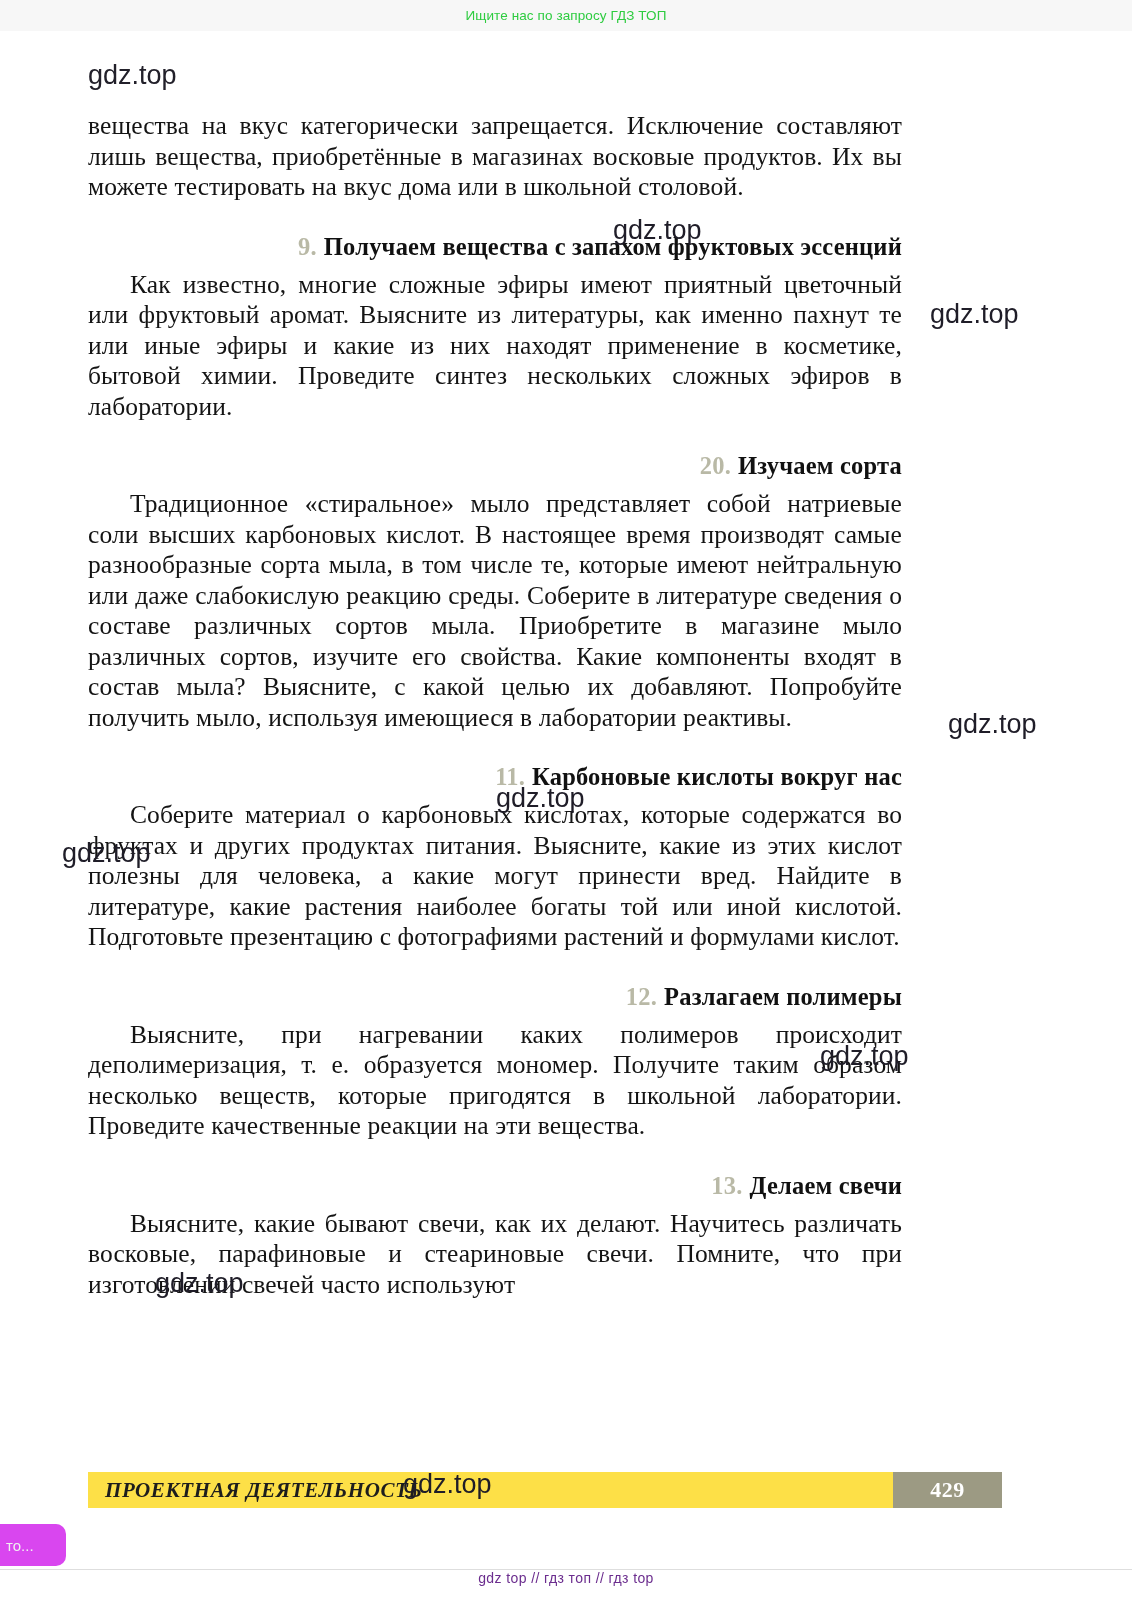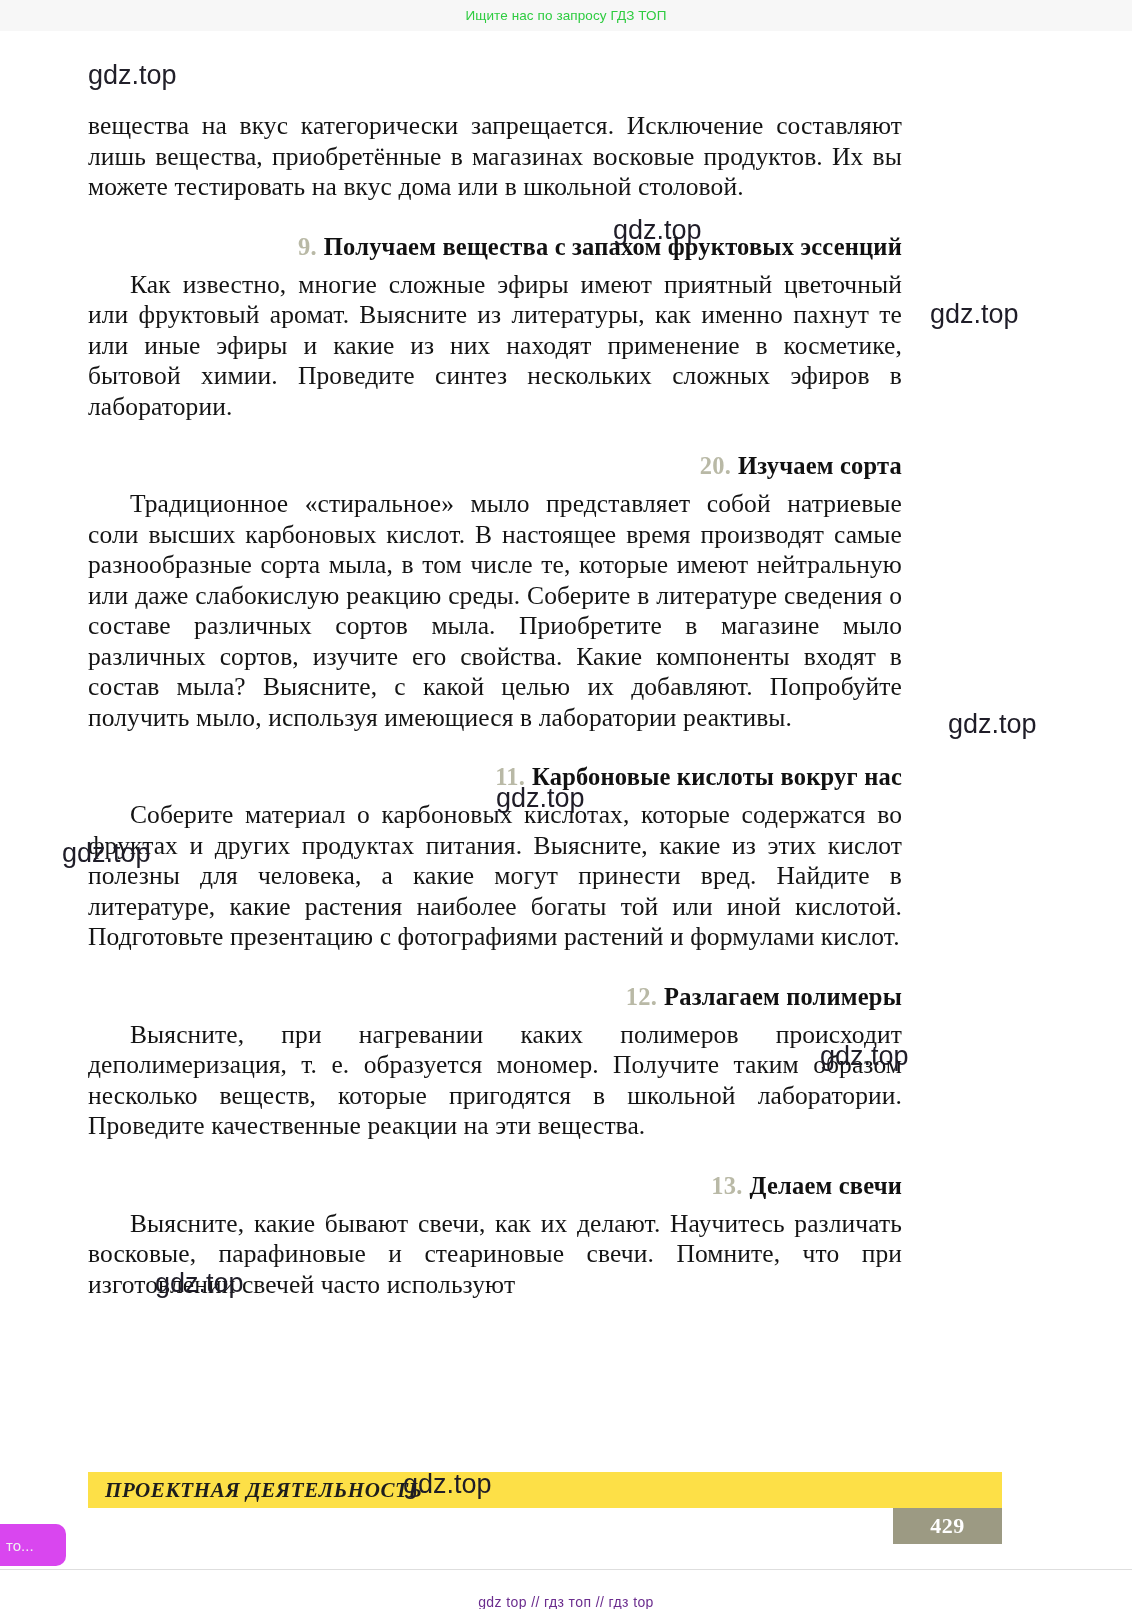--- a/index.html
+++ b/index.html
@@ -105,21 +105,20 @@
   }
   .page-number-box {
     position: absolute;
     right: 0; top: 0;
     width: 109px;
     height: 36px;
     background: #9c9a83;
     display: flex;
     align-items: center;
     justify-content: center;
-    margin-top: 36px;
   }
   .page-number {
     color: #ffffff;
     font-size: 22px;
     font-weight: bold;
     font-family: "Liberation Serif", serif;
     letter-spacing: 0.5px;
   }
 
   
@@ -135,21 +134,21 @@
   
   .bottom-bar {
     position: absolute;
     left: 0;
     top: 1569px;
     width: 1132px;
     height: 40px;
     background: #ffffff;
     border-top: 1px solid #dedede;
     display: flex;
-    align-items: flex-end;
+    align-items: flex-start;
     justify-content: center;
   }
   .bottom-bar-text {
     font-family: "Liberation Sans", sans-serif;
     font-size: 14px;
     color: #6b2d8e;
     letter-spacing: 0.4px;
     white-space: nowrap;
   }
 

